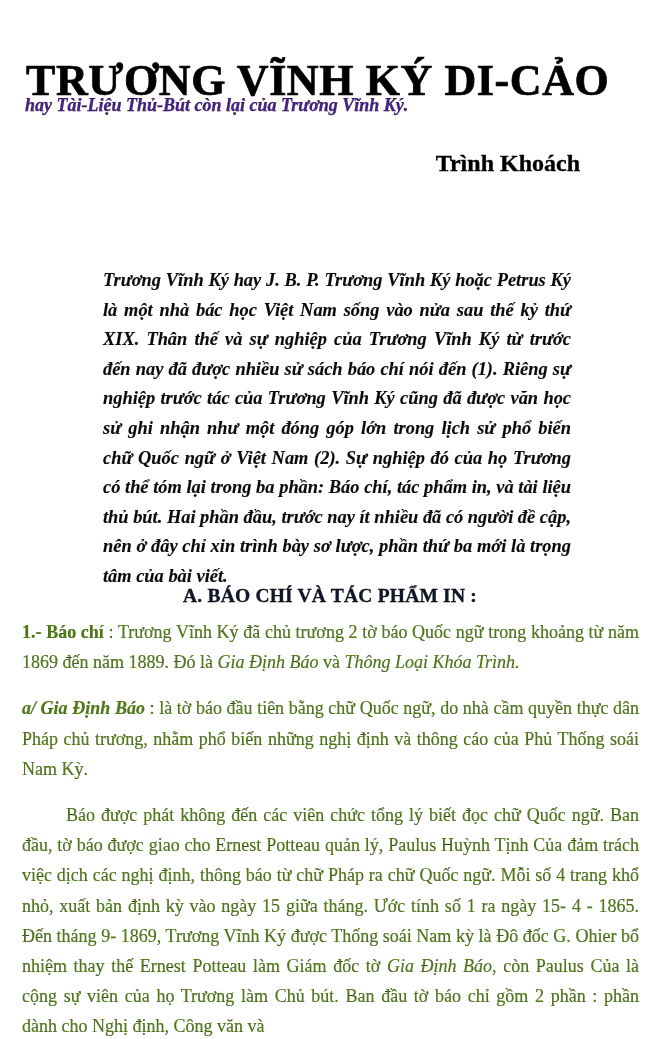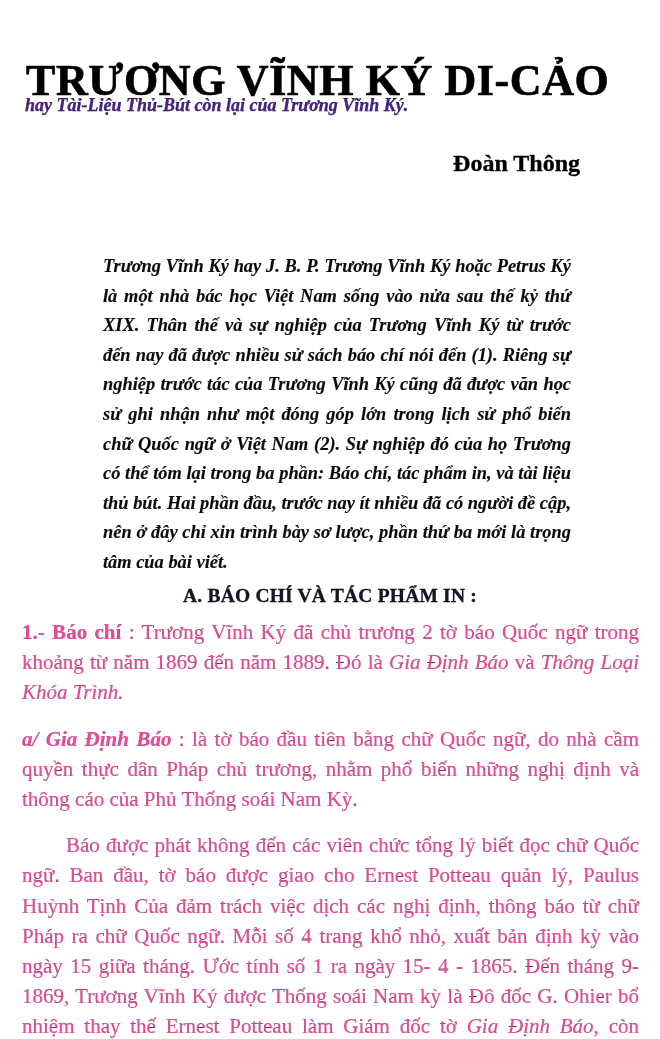--- a/index.html
+++ b/index.html
@@ -64,21 +64,21 @@
     line-height: 30px;
     font-weight: bold;
     color: #000000;
     -webkit-text-stroke: 0.35px #000;
   }
 
   
   .intro {
     position: absolute;
     left: 103px;
-    top: 252px;
+    top: 266px;
     width: 468px;
     font-size: 18.4px;
     line-height: 29.6px;
     font-style: italic;
     font-weight: bold;
     text-align: justify;
     text-justify: inter-word;
     color: #0a0a0a;
     -webkit-text-stroke: 0.12px #000;
   }
@@ -100,26 +100,26 @@
 
   
   .body-block {
     position: absolute;
     left: 22px;
     top: 617px;
     width: 617px;
   }
 
   .para {
-    font-size: 21px;
+    font-size: 18px;
     line-height: 30.2px;
     text-align: justify;
     text-justify: inter-word;
     margin: 0;
-    color: #ec4899;
+    color: #4d7c0f;
     -webkit-text-stroke: 0.1px #000;
   }
 
   .para.indent {
     text-indent: 44px;
   }
 
   .para + .para {
     margin-top: 16px;
   }
@@ -130,21 +130,21 @@
 </style>
 </head>
 <body>
 
 <div class="page">
 
   <h1 class="title">TRƯƠNG VĨNH KÝ DI-CẢO</h1>
 
   <div class="subtitle">hay Tài-Liệu Thủ-Bút còn lại của Trương Vĩnh Ký.</div>
 
-  <div class="author">Đoàn Thông</div>
+  <div class="author">Trình Khoách</div>
 
   <div class="intro">Trương Vĩnh Ký hay J. B. P. Trương Vĩnh Ký hoặc Petrus Ký là một nhà bác học Việt Nam sống vào nửa sau thế kỷ thứ XIX. Thân thế và sự nghiệp của Trương Vĩnh Ký từ trước đến nay đã được nhiều sử sách báo chí nói đến (1). Riêng sự nghiệp trước tác của Trương Vĩnh Ký cũng đã được văn học sử ghi nhận như một đóng góp lớn trong lịch sử phổ biến chữ Quốc ngữ ở Việt Nam (2). Sự nghiệp đó của họ Trương có thể tóm lại trong ba phần: Báo chí, tác phẩm in, và tài liệu thủ bút. Hai phần đầu, trước nay ít nhiều đã có người đề cập, nên ở đây chỉ xin trình bày sơ lược, phần thứ ba mới là trọng tâm của bài viết.</div>
 
   <div class="section-head">A.   BÁO CHÍ VÀ TÁC PHẨM  IN :</div>
 
   <div class="body-block">
 
   <p class="para"><span class="" style="font-weight: bold;">1.- Báo chí</span><span> : </span><span>Trương Vĩnh Ký đã chủ trương 2 tờ báo Quốc ngữ trong khoảng từ năm 1869 đến năm 1889. Đó là </span><span style="font-style: italic;">Gia Định Báo</span><span> và </span><span style="font-style: italic;">Thông Loại Khóa Trình.</span></p>
       <p class="para"><span class="bi" style="font-weight: bold; font-style: italic;">a/  Gia Định Báo</span><span> : </span><span>là tờ báo đầu tiên bằng chữ Quốc ngữ, do nhà cầm quyền thực dân Pháp chủ trương, nhằm phổ biến những nghị định và thông cáo của Phủ Thống soái Nam Kỳ.</span></p>
       <p class="para indent"><span>Báo được phát không đến các viên chức tổng lý biết đọc chữ Quốc ngữ. Ban đầu, tờ báo được giao cho Ernest Potteau quản lý, Paulus Huỳnh Tịnh Của đảm trách việc dịch các nghị định, thông báo từ chữ Pháp ra chữ Quốc ngữ. Mỗi số 4 trang khổ nhỏ, xuất bản định kỳ vào ngày 15 giữa tháng. Ước tính số 1 ra ngày 15- 4 - 1865. Đến tháng 9- 1869, Trương Vĩnh Ký được Thống soái Nam kỳ là Đô đốc G. Ohier bổ nhiệm thay thế Ernest Potteau làm Giám đốc tờ </span><span style="font-style: italic;">Gia Định Báo</span><span>, còn Paulus Của là cộng sự viên của họ Trương làm Chủ bút. Ban đầu tờ báo chỉ gồm 2 phần : phần dành cho Nghị định, Công văn và</span></p>

